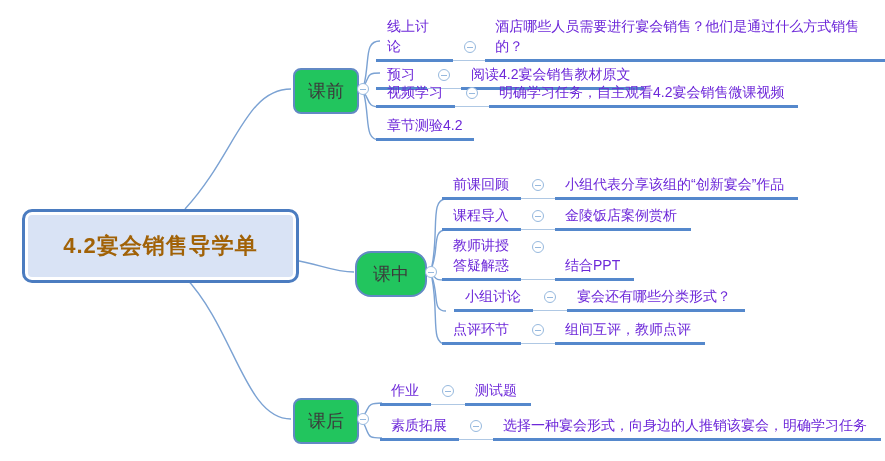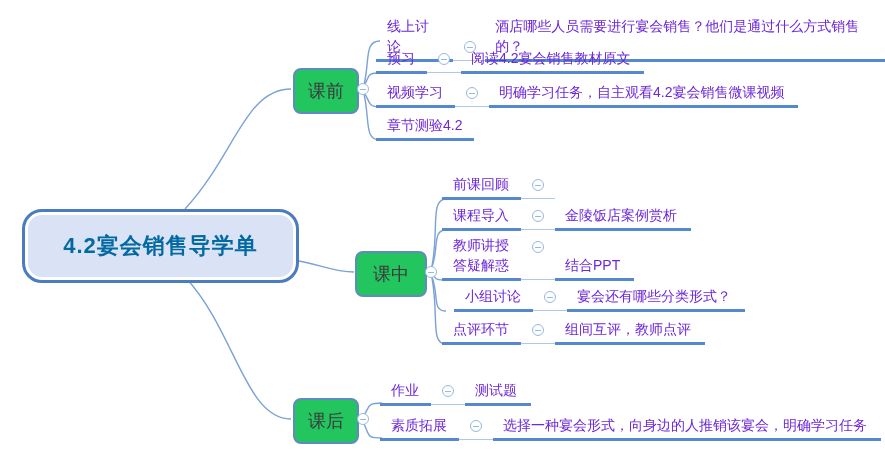--- a/index.html
+++ b/index.html
@@ -6,34 +6,34 @@
   #canvas{
     position:relative;width:885px;height:461px;overflow:hidden;background:#ffffff;
     font-family:"Liberation Sans","DejaVu Sans",sans-serif;color:#3b3b3b;
   }
   svg.links{position:absolute;left:0;top:0;width:885px;height:461px;pointer-events:none;}
   svg.links path{fill:none;stroke:#7ba2d3;stroke-width:1.4;}
 
   
   .root{
     position:absolute;left:22px;top:209px;width:271px;height:68px;
-    background:#d9e3f5;border:3px solid #4b7cc0;border-radius:20px;
+    background:#d9e3f5;border:3px solid #4b7cc0;border-radius:10px;
     box-shadow:inset 0 0 0 3px #ffffff;
     display:flex;align-items:center;justify-content:center;
-    font-size:22px;font-weight:bold;color:#0369a1;letter-spacing:1px;
+    font-size:22px;font-weight:bold;color:#a16207;letter-spacing:1px;
   }
 
   
   .branch{
     position:absolute;background:#22c55e;border:2px solid #6289c4;border-radius:8px;
     display:flex;align-items:center;justify-content:center;
     font-size:18px;color:#3b3b3b;
   }
   .b-kq{left:293px;top:68px;width:62px;height:42px;}
-  .b-kz{left:355px;top:251px;width:68px;height:42px;}
+  .b-kz{left:355px;top:251px;width:68px;height:42px;border-radius:16px;}
   .b-kh{left:293px;top:398px;width:62px;height:42px;}
 
   
   .minus{
     position:absolute;width:12px;height:12px;border:1px solid #97b9de;
     border-radius:50%;background:#fff;box-sizing:border-box;
   }
   .minus::after{
     content:"";position:absolute;left:2px;top:4.5px;width:6px;height:1.5px;background:#97b9de;
   }
@@ -91,21 +91,21 @@
   <span class="minus m-kz"></span>
   <span class="minus m-kh"></span>
 
   <div class="row" style="left:376px;top:16px;">
     <span class="topic">线上讨论</span>
     <span class="joint">
         <span class="minus"></span>
       </span>
     <span class="leaf">酒店哪些人员需要进行宴会销售？他们是通过什么方式销售的？</span>
   </div>
-  <div class="row" style="left:376px;top:48px;justify-content:flex-end;">
+  <div class="row" style="left:376px;top:64px;justify-content:flex-end;">
     <span class="topic">预习</span>
     <span class="joint">
         <span class="minus"></span>
       </span>
     <span class="leaf">阅读4.2宴会销售教材原文</span>
   </div>
   <div class="row" style="left:376px;top:82px;">
     <span class="topic">视频学习</span>
     <span class="joint">
         <span class="minus"></span>
@@ -114,20 +114,21 @@
   </div>
   <div class="row" style="left:376px;top:115px;">
     <span class="topic">章节测验4.2</span>
   </div>
 
   <div class="row" style="left:442px;top:174px;">
     <span class="topic">前课回顾</span>
     <span class="joint">
         <span class="minus"></span>
       </span>
+    <span class="leaf">小组代表分享该组的“创新宴会”作品</span>
   </div>
   <div class="row" style="left:442px;top:205px;">
     <span class="topic">课程导入</span>
     <span class="joint">
         <span class="minus"></span>
       </span>
     <span class="leaf">金陵饭店案例赏析</span>
   </div>
   <div class="row row-tall" style="left:442px;top:235px;">
     <span class="topic">教师讲授

